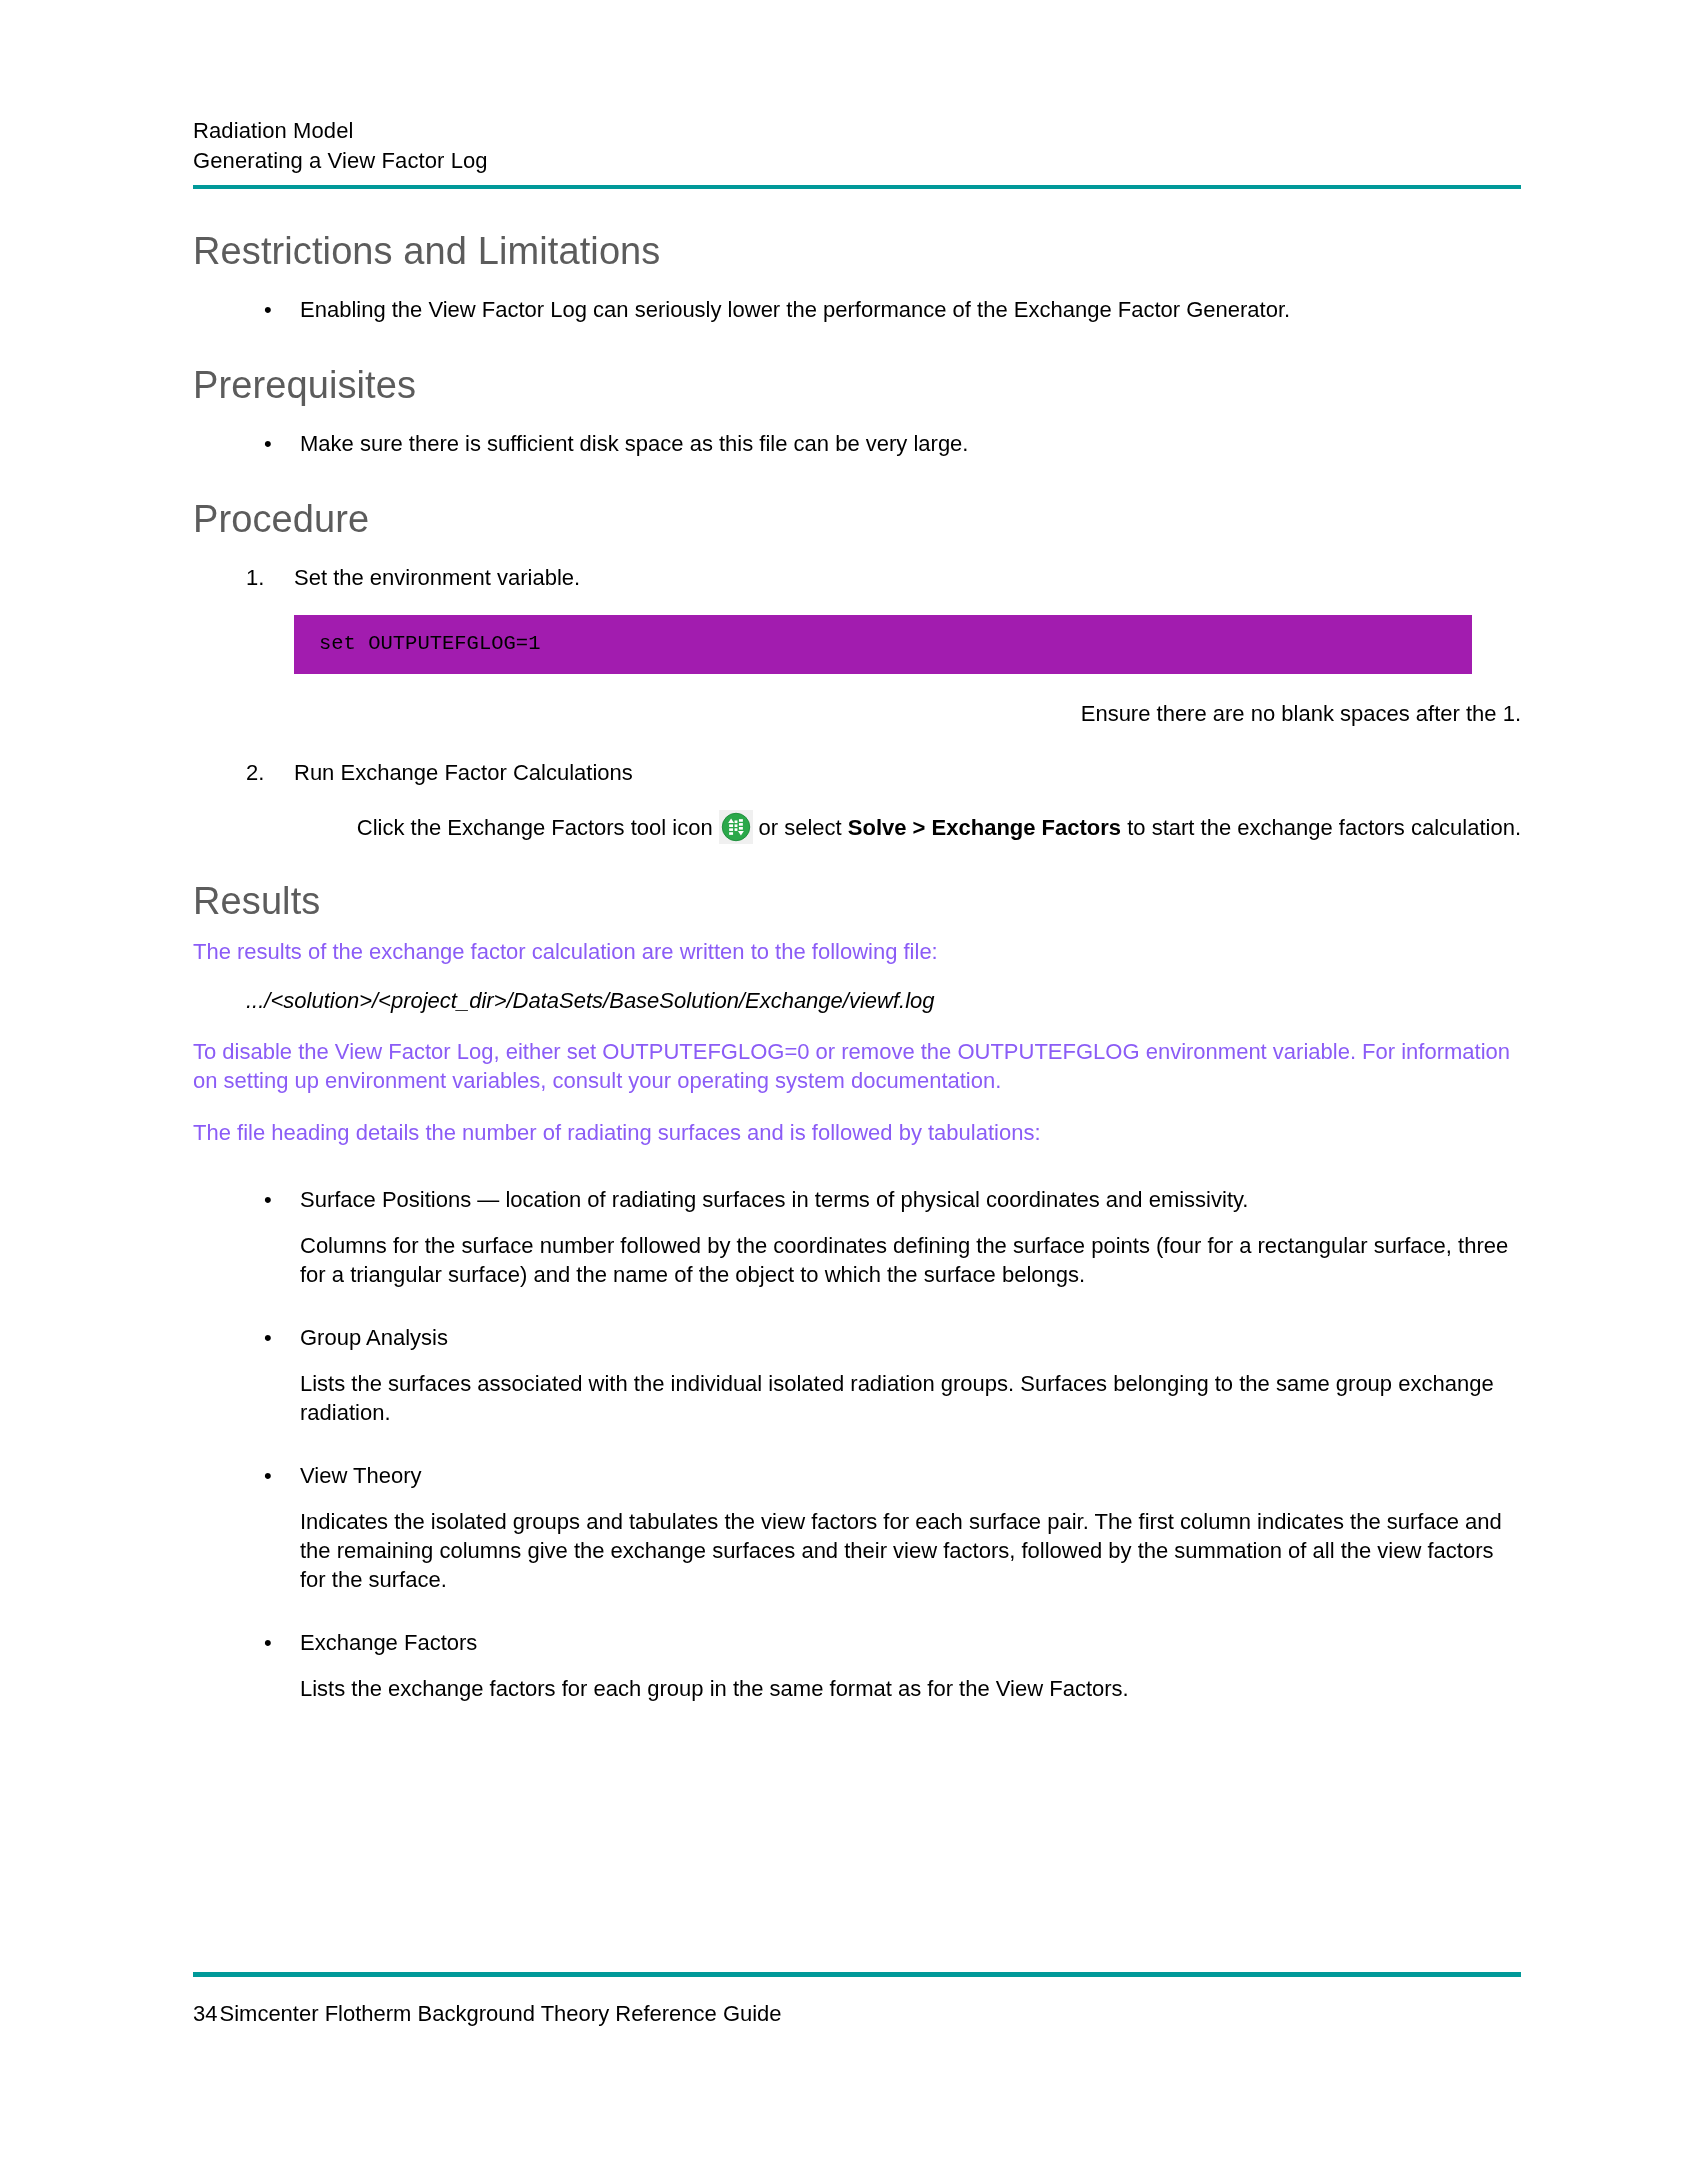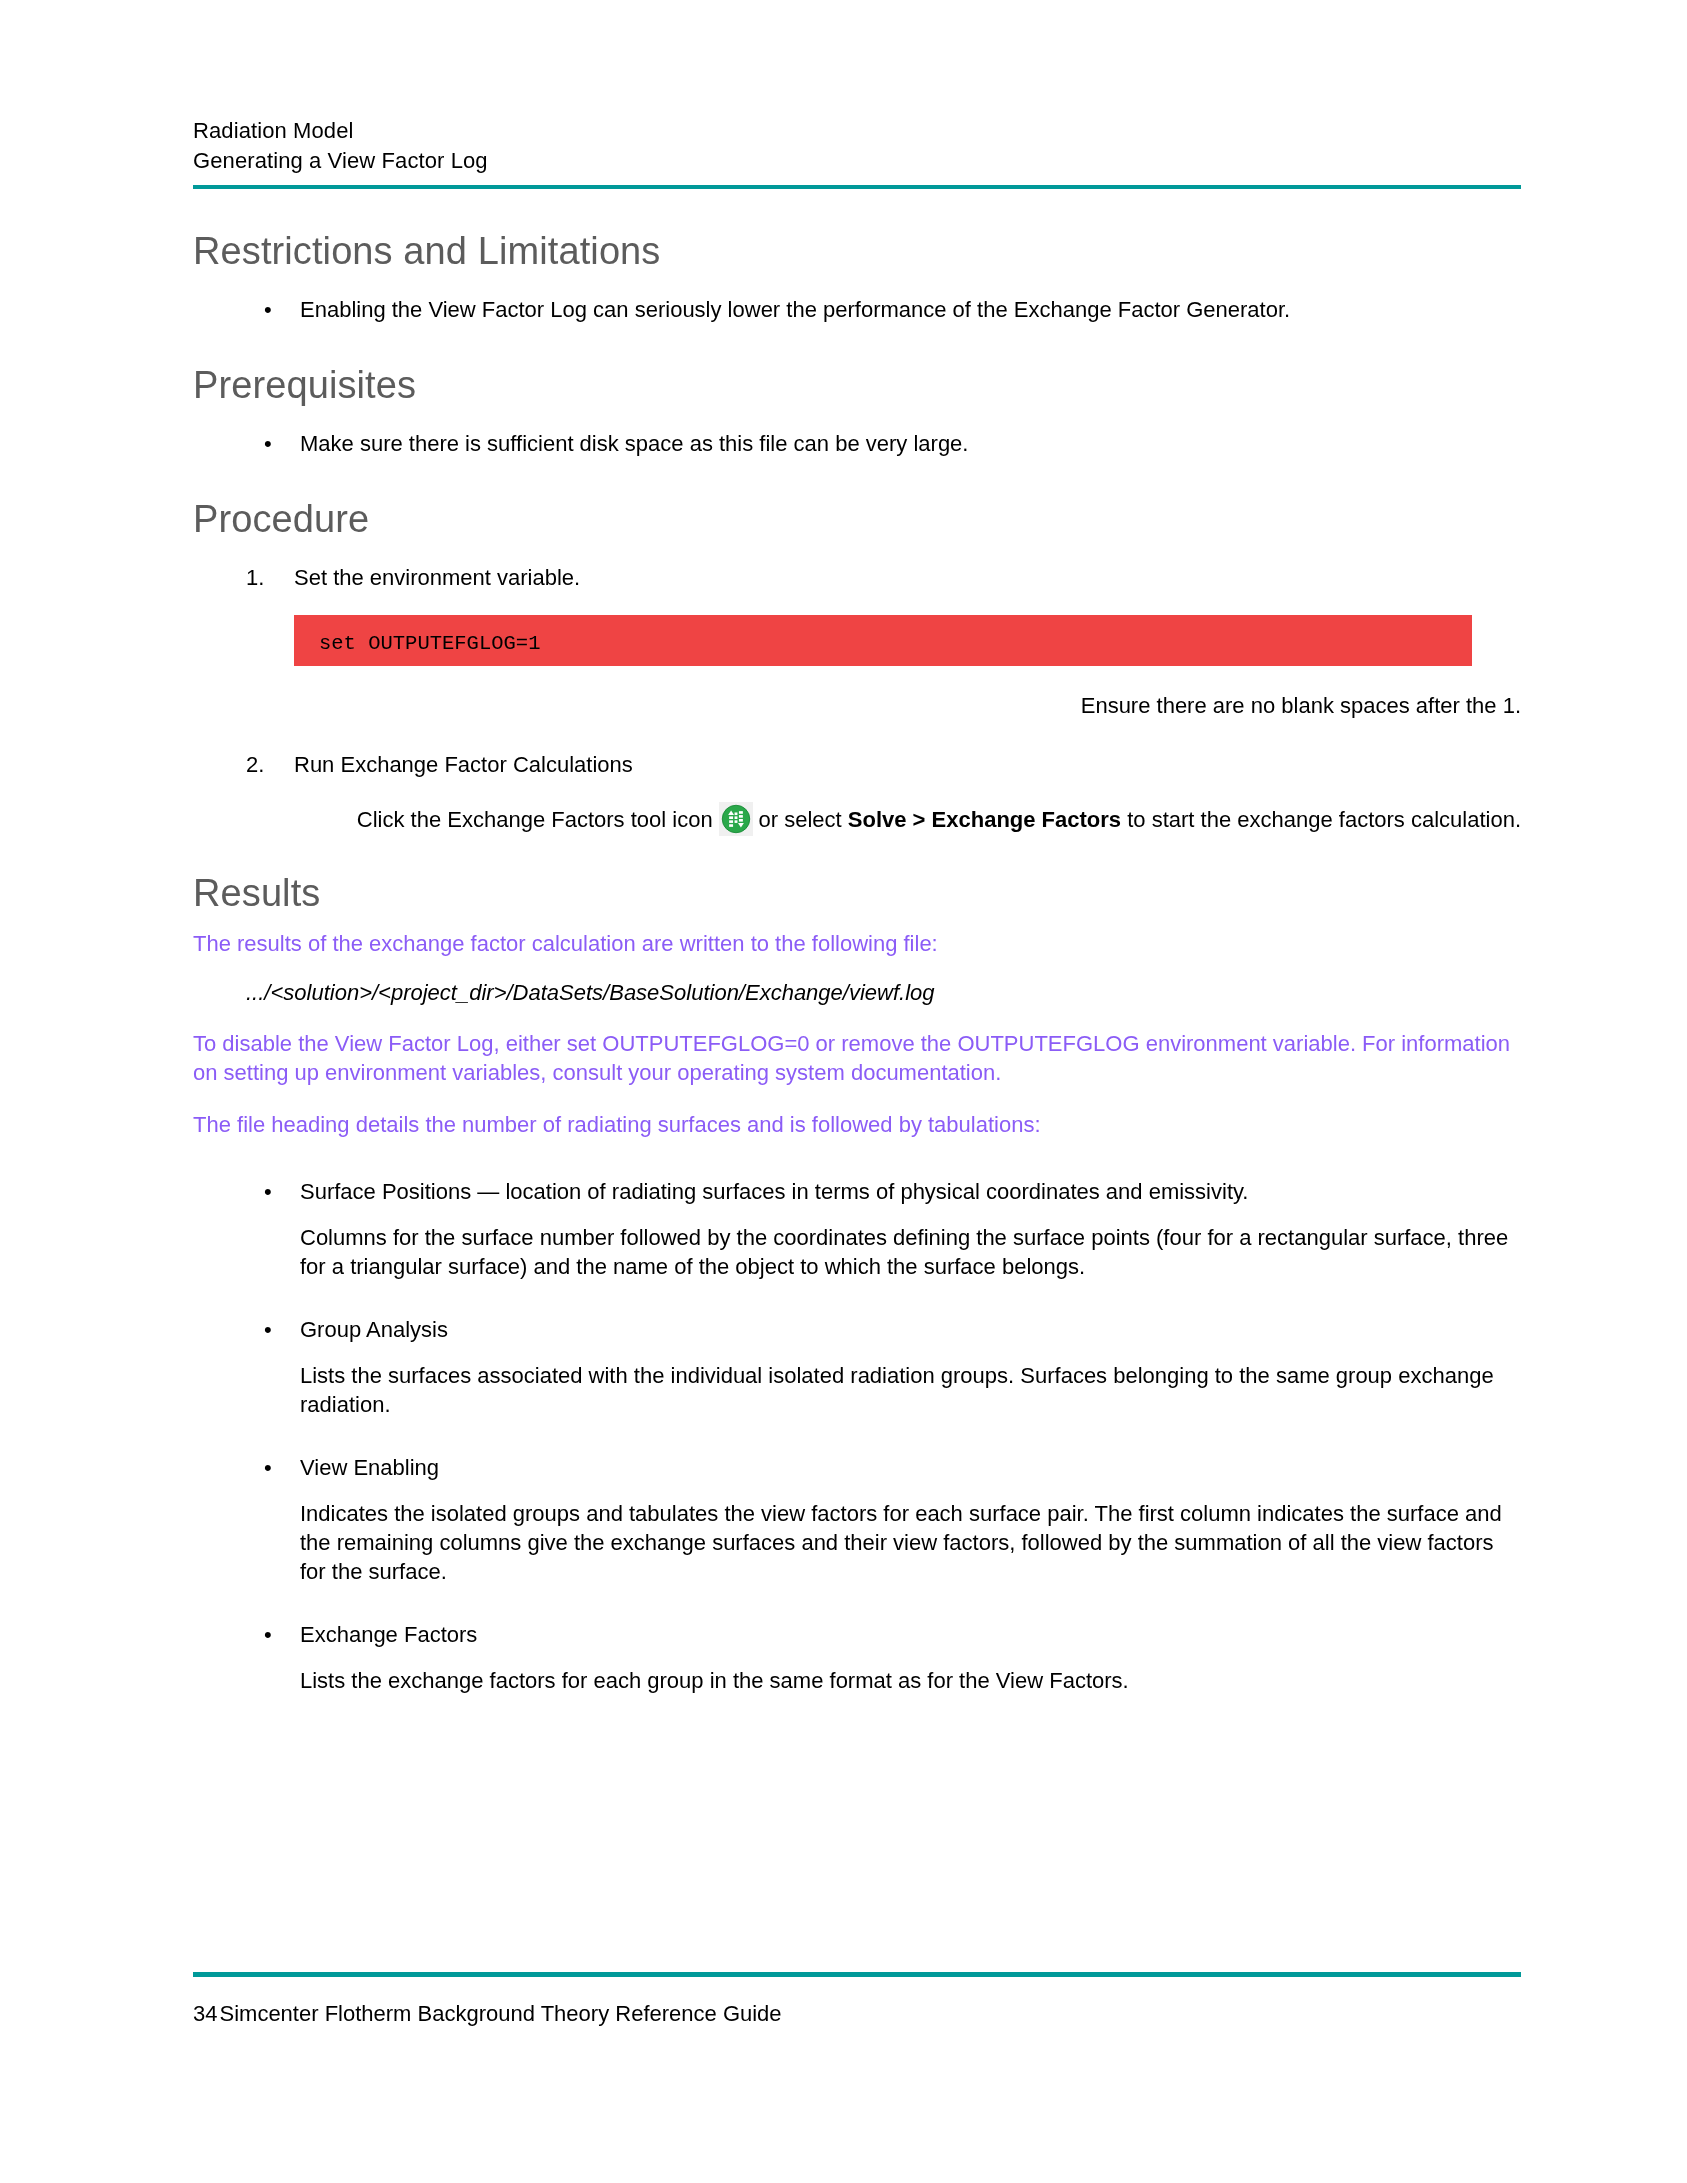--- a/index.html
+++ b/index.html
@@ -109,26 +109,26 @@
   }
   .step-body {
     margin-left: 101px;
     font-size: 22px;
     line-height: 29px;
     text-align: right;
   }
 
   
   .code-block {
-    background: #ef4444;
+    background: #a21caf;
     margin-left: 101px;
     margin-right: 0;
     width: 1178px;
     box-sizing: border-box;
-    padding: 16px 25px 9px 25px;
+    padding: 16px 25px 17px 25px;
   }
   .code-text {
     font-family: "Liberation Mono", "DejaVu Sans Mono", monospace;
     font-size: 20.5px;
     line-height: 26.5px;
     color: #000000;
     white-space: pre;
   }
 
   
@@ -317,21 +317,21 @@
       </li>
     </ul>
     <div class="s26"></div>
     <div class="sub-para">Lists the surfaces associated with the individual isolated radiation groups. Surfaces belonging to the same group exchange radiation.</div>
 
     <div class="s52"></div>
 
     <ul class="bullets">
       <li>
         <span class="dot">•</span>
-        <span>View Enabling</span>
+        <span>View Theory</span>
       </li>
     </ul>
     <div class="s26"></div>
     <div class="sub-para">Indicates the isolated groups and tabulates the view factors for each surface pair. The first column indicates the surface and the remaining columns give the exchange surfaces and their view factors, followed by the summation of all the view factors for the surface.</div>
 
     <div class="s52"></div>
 
     <ul class="bullets">
       <li>
         <span class="dot">•</span>

